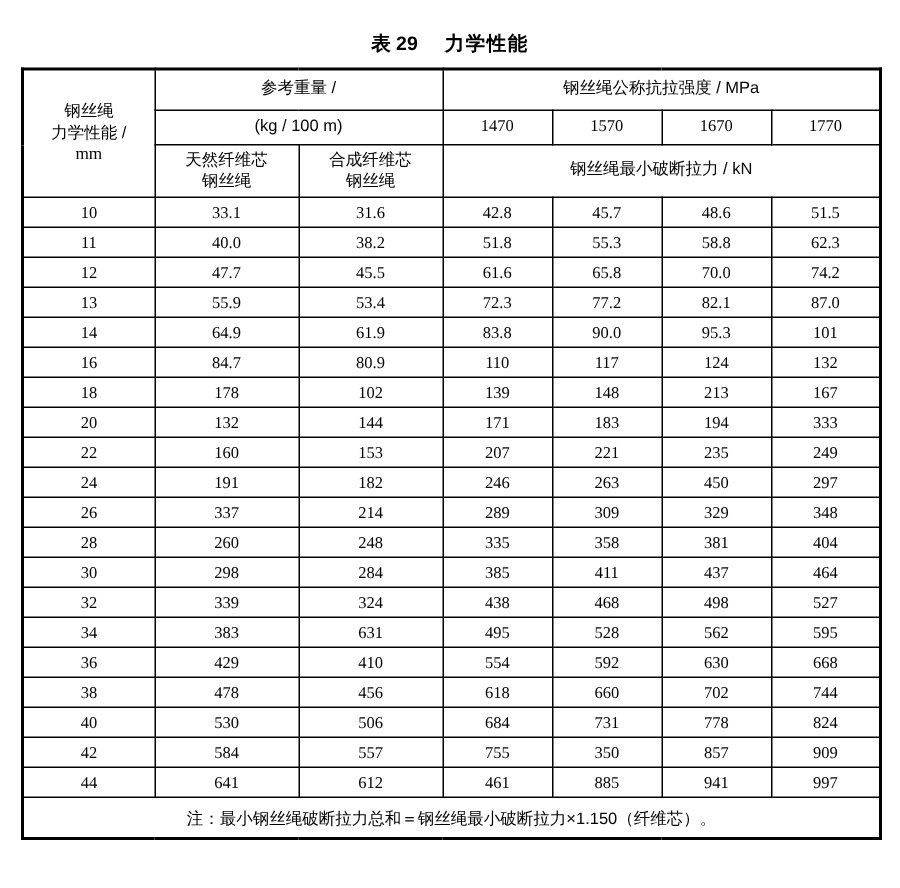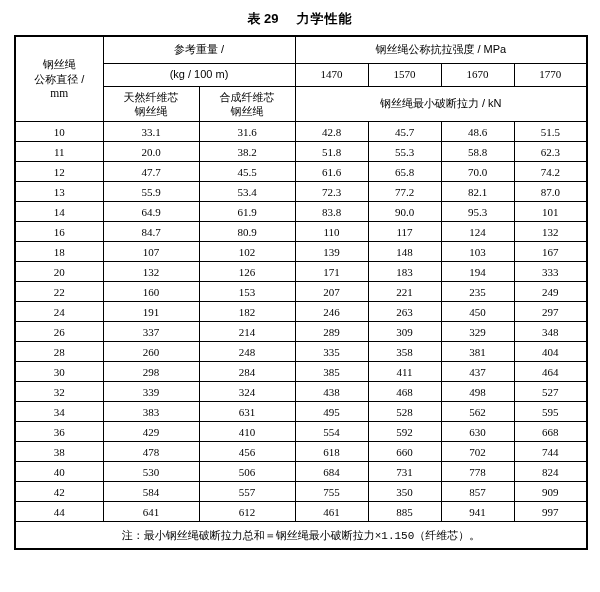--- a/index.html
+++ b/index.html
@@ -12,21 +12,21 @@
     height: 592px;
     font-family: "Liberation Serif", "DejaVu Serif", serif;
     color: #000;
     position: relative;
     overflow: hidden;
   }
   .page {
     width: 600px;
     height: 592px;
     box-sizing: border-box;
-    padding: 8px 14px 0 14px;
+    padding: 18px 14px 0 14px;
   }
   .title {
     text-align: center;
     font-size: 13px;
     font-weight: bold;
     letter-spacing: 1px;
     margin: 2px 0 7px 0;
     font-family: "Liberation Sans", "DejaVu Sans", sans-serif;
   }
   .title .tnum { letter-spacing: 0px; }
@@ -63,21 +63,21 @@
     height: 19px;
   }
   .h1 { height: 26px; }
   .h2 { height: 22px; }
   .h3 { height: 34px; }
   .note td {
     text-align: left;
     padding: 5px 8px 5px 10px;
     font-size: 10.5px;
     height: 26px;
-    font-family: Liberation Mono, monospace;
+    font-family: Liberation Sans, sans-serif;
   }
   .twoline { line-height: 1.3; }
 </style>
 </head>
 <body>
 
 <div class="page">
 
   <div class="title">
     <span class="tnum">表 29</span><span class="tgap"></span><span>力学性能</span>
@@ -91,21 +91,21 @@
       <col style="width:73px">
       <col style="width:73px">
       <col style="width:73px">
       <col style="width:73px">
     </colgroup>
     <tbody>
       <tr>
         <td class="hdr h1" rowspan="3">
           <div class="twoline">
             <div>钢丝绳</div>
-            <div>公称直径 /</div>
+            <div>力学性能 /</div>
             <div class="num">mm</div>
           </div>
         </td>
         <td class="hdr h1" colspan="2">参考重量 /</td>
         <td class="hdr h1" colspan="4">钢丝绳公称抗拉强度 / MPa</td>
       </tr>
       <tr>
         <td class="hdr h2" colspan="2">(kg / 100 m)</td>
         <td class="hdr h2 num">1470</td>
         <td class="hdr h2 num">1570</td>
@@ -133,21 +133,21 @@
           <td class="num">10</td>
           <td class="num">33.1</td>
           <td class="num">31.6</td>
           <td class="num">42.8</td>
           <td class="num">45.7</td>
           <td class="num">48.6</td>
           <td class="num">51.5</td>
         </tr>
         <tr class="datarow">
           <td class="num">11</td>
-          <td class="num">20.0</td>
+          <td class="num">40.0</td>
           <td class="num">38.2</td>
           <td class="num">51.8</td>
           <td class="num">55.3</td>
           <td class="num">58.8</td>
           <td class="num">62.3</td>
         </tr>
         <tr class="datarow">
           <td class="num">12</td>
           <td class="num">47.7</td>
           <td class="num">45.5</td>
@@ -178,31 +178,31 @@
           <td class="num">16</td>
           <td class="num">84.7</td>
           <td class="num">80.9</td>
           <td class="num">110</td>
           <td class="num">117</td>
           <td class="num">124</td>
           <td class="num">132</td>
         </tr>
         <tr class="datarow">
           <td class="num">18</td>
-          <td class="num">107</td>
+          <td class="num">178</td>
           <td class="num">102</td>
           <td class="num">139</td>
           <td class="num">148</td>
-          <td class="num">103</td>
+          <td class="num">213</td>
           <td class="num">167</td>
         </tr>
         <tr class="datarow">
           <td class="num">20</td>
           <td class="num">132</td>
-          <td class="num">126</td>
+          <td class="num">144</td>
           <td class="num">171</td>
           <td class="num">183</td>
           <td class="num">194</td>
           <td class="num">333</td>
         </tr>
         <tr class="datarow">
           <td class="num">22</td>
           <td class="num">160</td>
           <td class="num">153</td>
           <td class="num">207</td>

